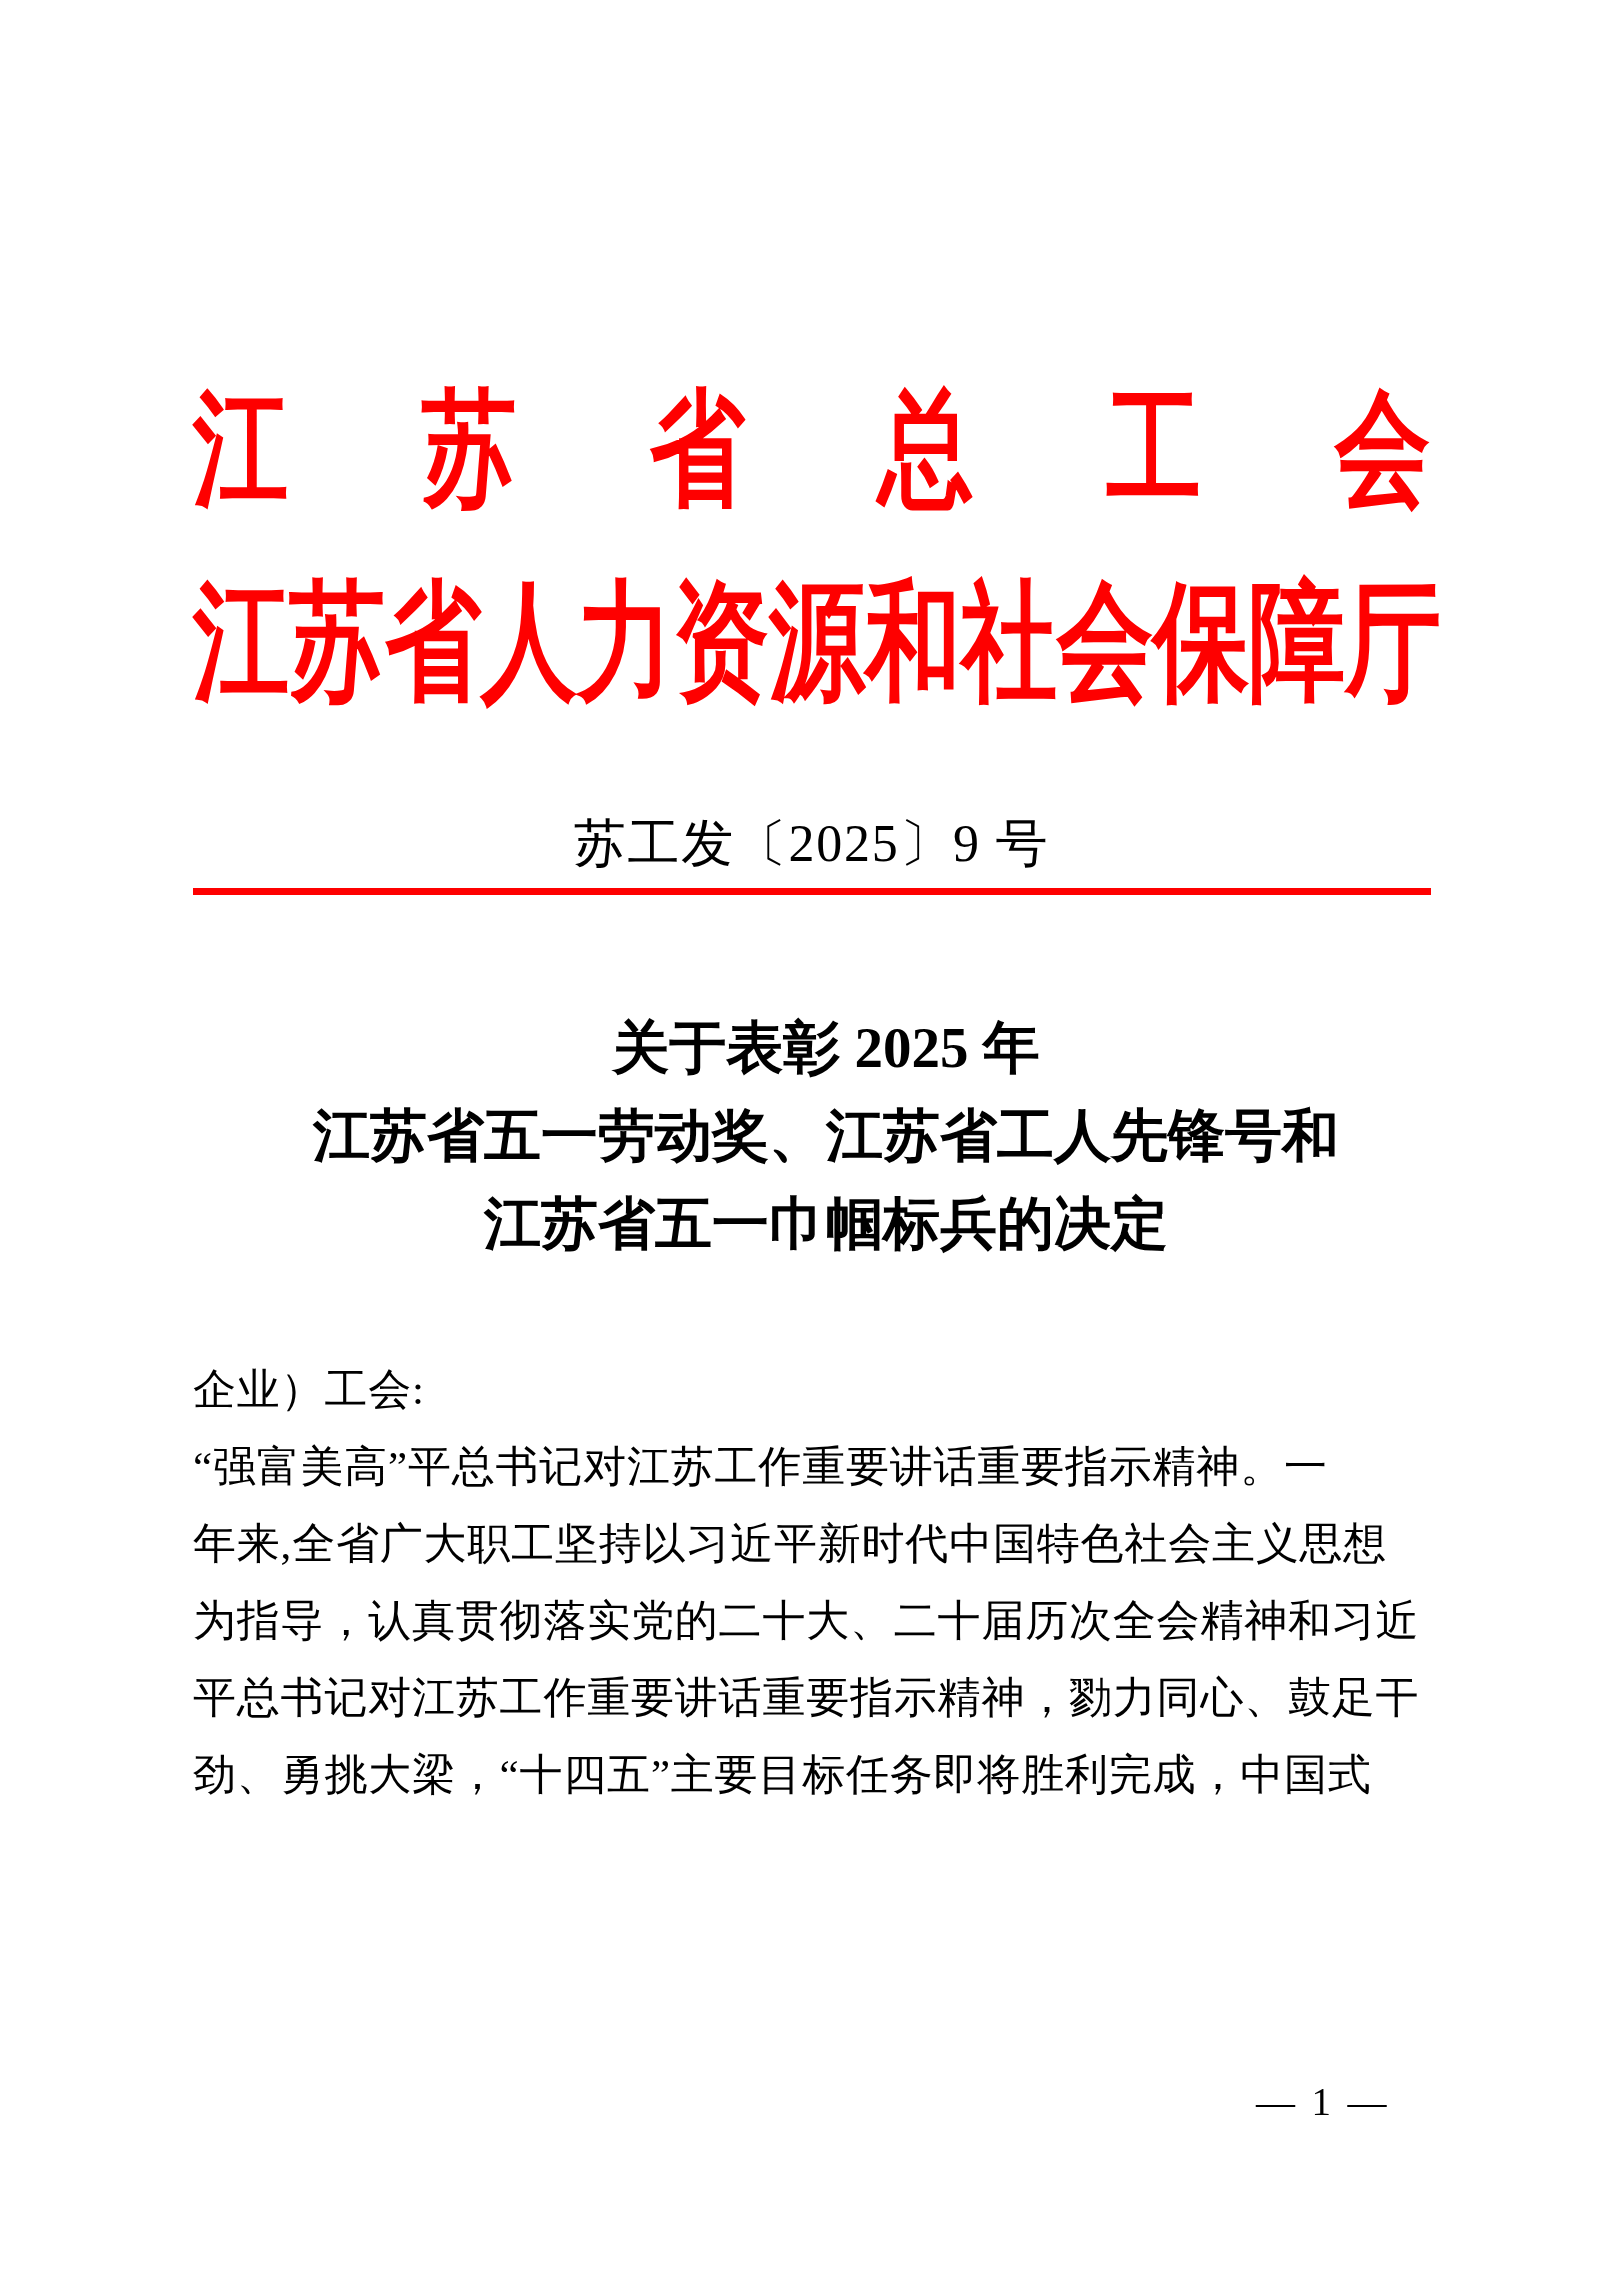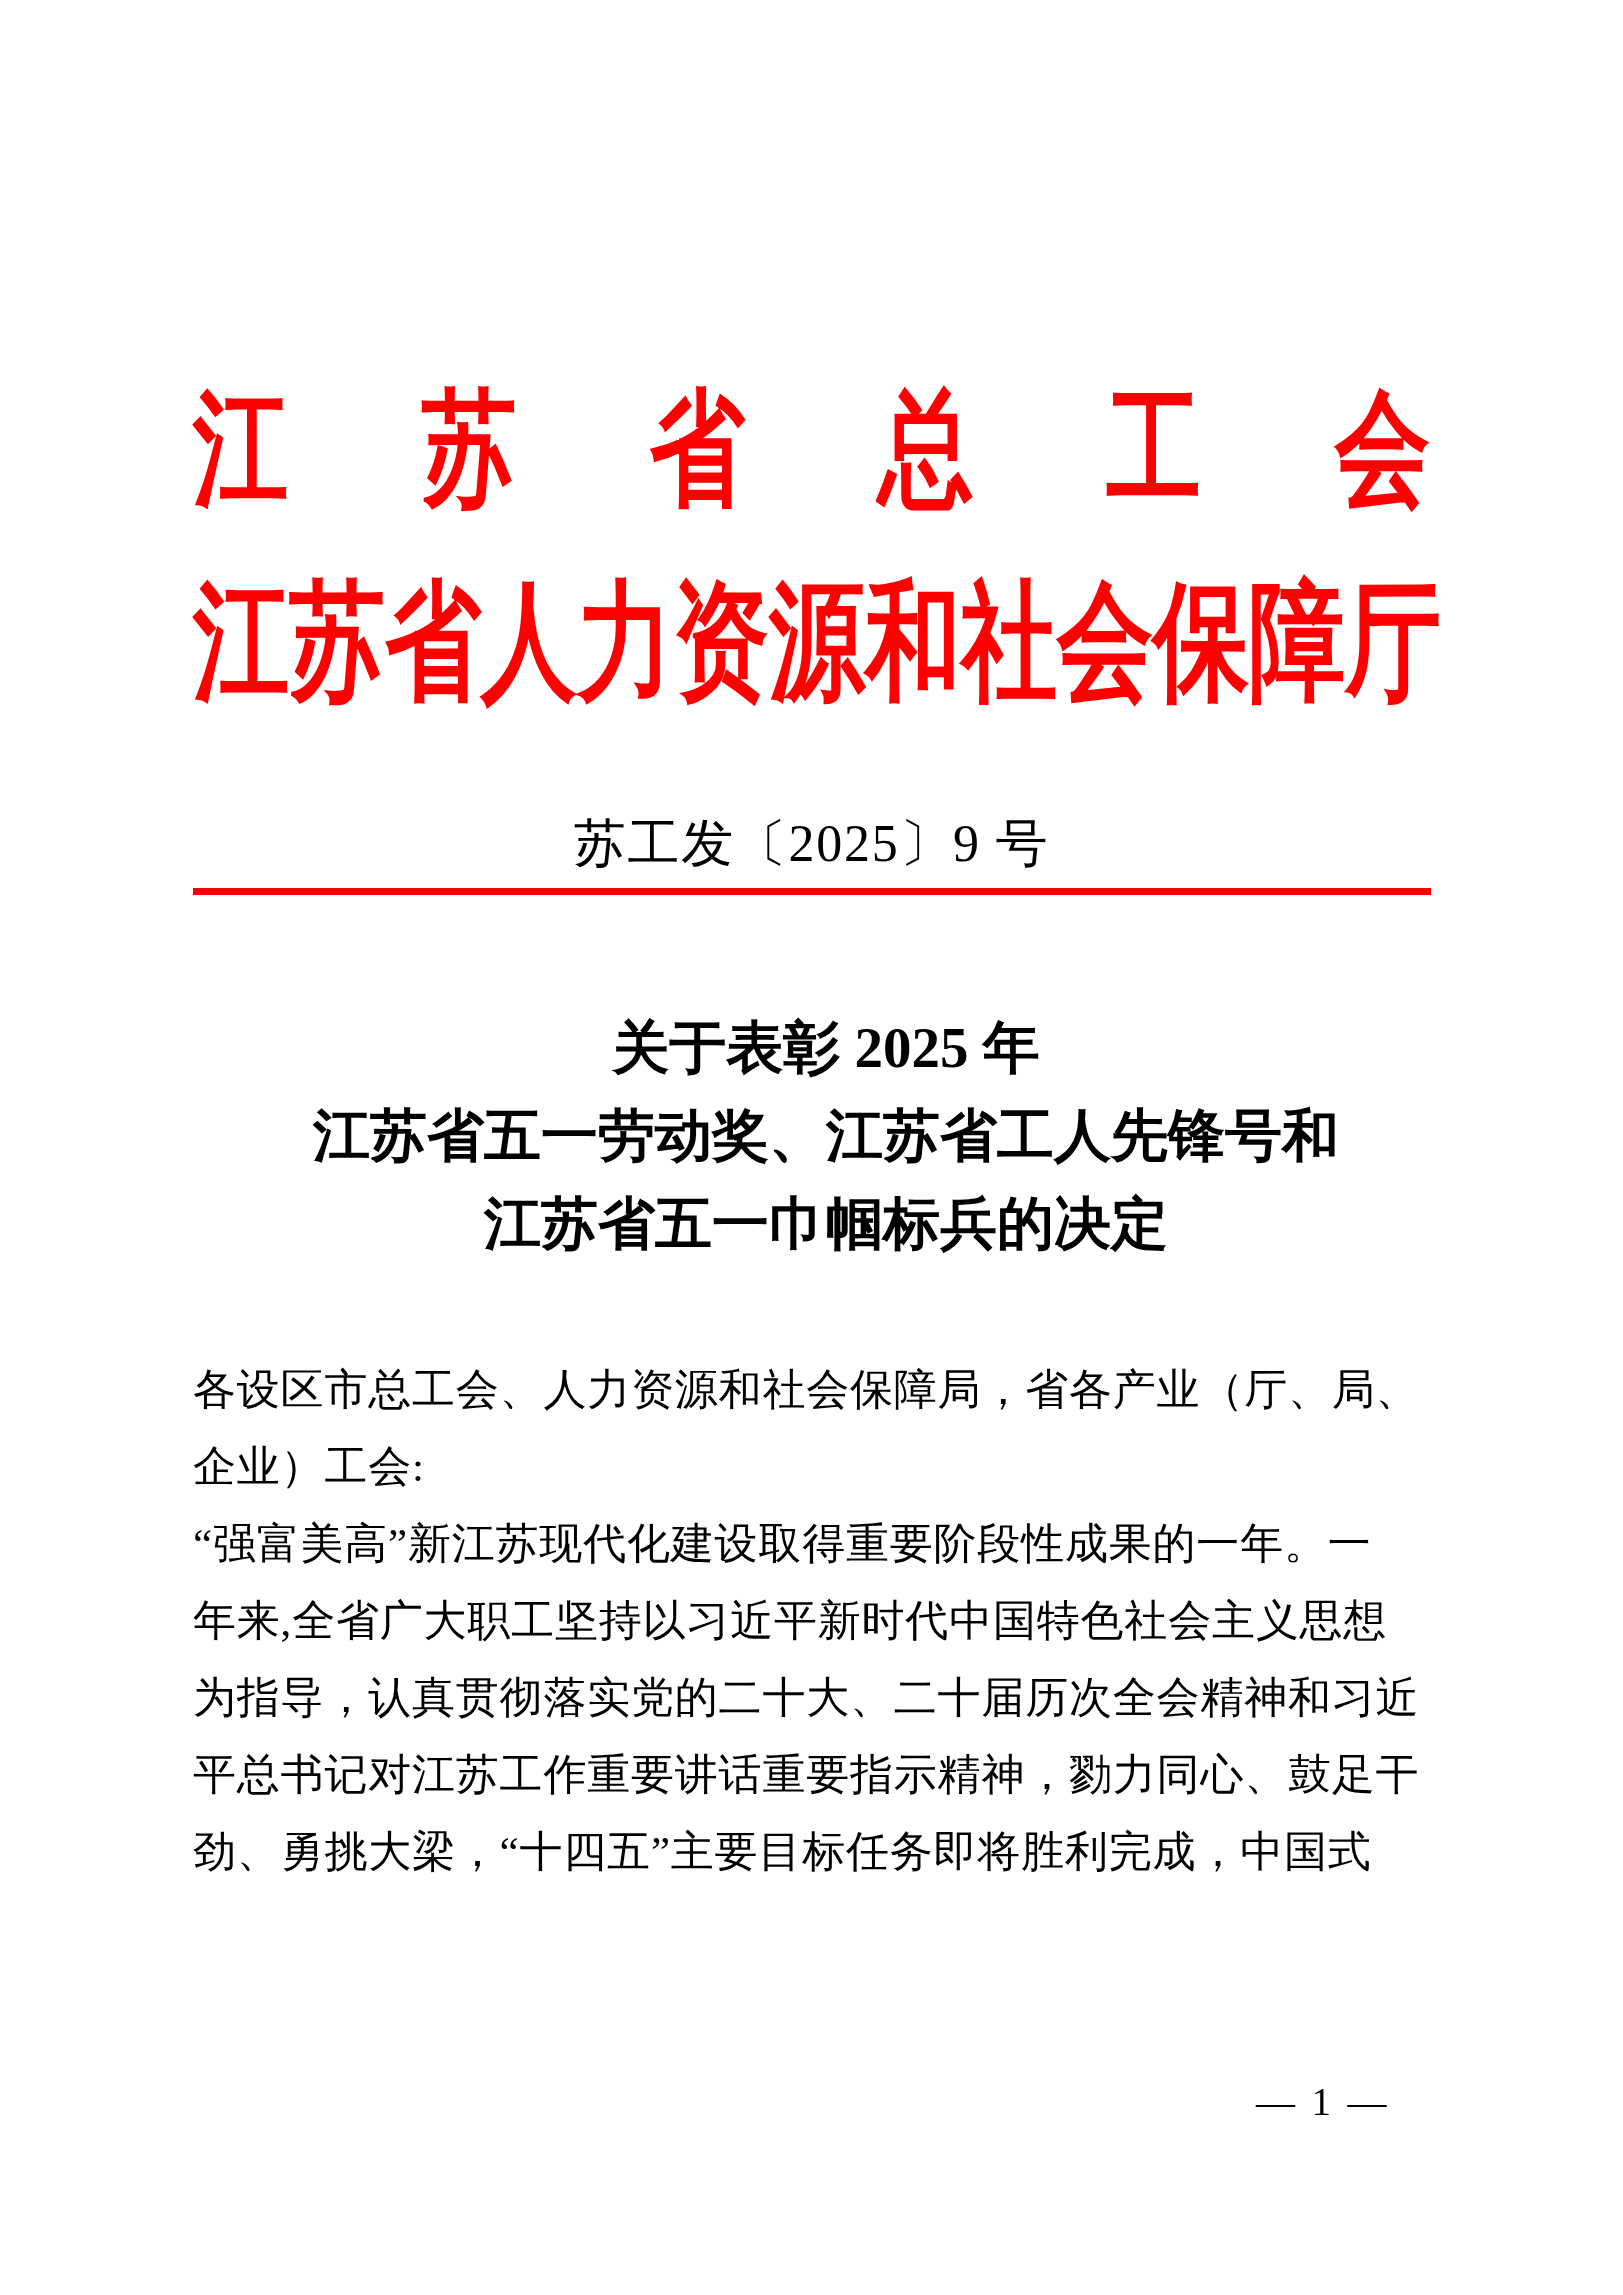--- a/index.html
+++ b/index.html
@@ -61,23 +61,22 @@
 
 <div class="abs red-rule" style="background: rgb(254, 0, 0);"></div>
 
 <div class="abs doc-title">
   <div>关于表彰 2025 年</div>
   <div>江苏省五一劳动奖、江苏省工人先锋号和</div>
   <div>江苏省五一巾帼标兵的决定</div>
 </div>
 
 <div class="abs body-text">
-    <div class="body-line">各设区市总工会、人力资源和社会保障局，省各产业（厅、局、</div>
     <div class="body-line">企业）工会:</div>
-    <div class="body-line">“强富美高”新江苏现代化建设取得重要阶段性成果的一年。一</div>
+    <div class="body-line">“强富美高”平总书记对江苏工作重要讲话重要指示精神。一</div>
     <div class="body-line">年来,全省广大职工坚持以习近平新时代中国特色社会主义思想</div>
     <div class="body-line">为指导，认真贯彻落实党的二十大、二十届历次全会精神和习近</div>
     <div class="body-line">平总书记对江苏工作重要讲话重要指示精神，勠力同心、鼓足干</div>
     <div class="body-line">劲、勇挑大梁，“十四五”主要目标任务即将胜利完成，中国式</div>
   </div>
 
 <div class="abs page-number">— 1 —</div>
 
 
 </body></html>

